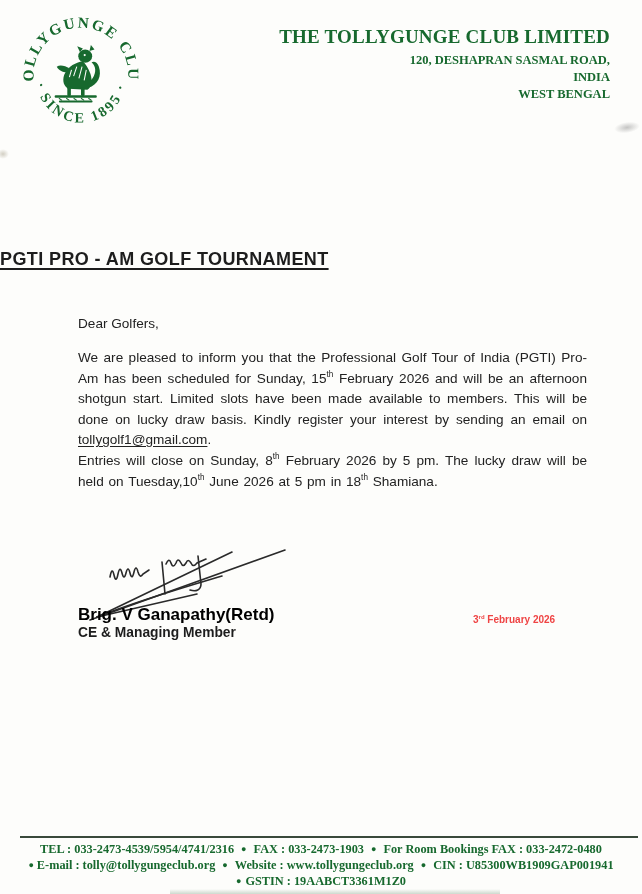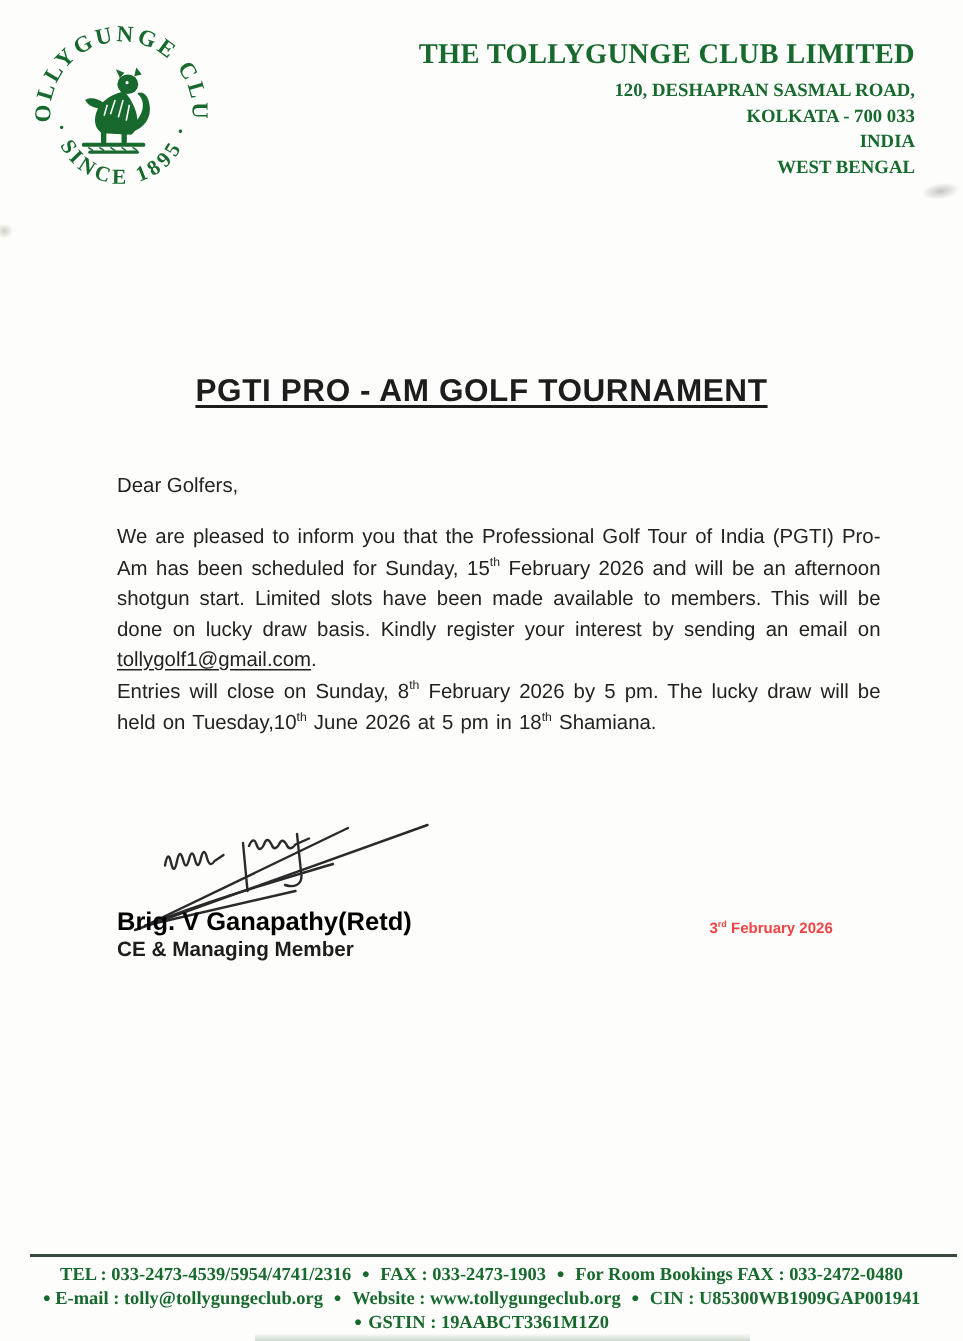--- a/index.html
+++ b/index.html
@@ -12,22 +12,22 @@
   
   .logo-wrap{position:absolute;left:22px;top:14px;width:118px;height:118px;}
   .header-block{
     position:absolute;right:32px;top:26px;text-align:right;
     color:#17692e;font-family:"Liberation Serif",serif;font-weight:700;
   }
   .club-name{font-size:19px;letter-spacing:.2px;margin:0 0 4px 0;}
   .addr-line{font-size:12.5px;line-height:17px;}
   
   .title{
-    position:absolute;left:0;right:0;top:249px;text-align:center;
-    font-size:21px;font-weight:700;letter-spacing:.4px;color:#1d1d1d;
+    position:absolute;left:0;right:0;top:249px;text-align:left;
+    font-size:18px;font-weight:700;letter-spacing:.4px;color:#1d1d1d;
   }
   .title span{text-decoration:underline;text-underline-offset:3px;text-decoration-thickness:1.5px;}
   .salutation{position:absolute;left:78px;top:316px;font-size:13.6px;color:#222;}
   .para{
     position:absolute;left:78px;width:509px;text-align:justify;
     font-size:13.6px;line-height:20.5px;color:#222;word-spacing:1px;
   }
   .para-1{top:348px;}
   .para-2{top:451px;}
   sup{font-size:60%;vertical-align:super;line-height:0;}
@@ -101,21 +101,20 @@
           <path d="M47 53 l-2 7 M52 50 l-3 9 M57 50 l-3 11 M61 53 l-2 10"></path>
           <circle cx="59.5" cy="39" r="1" fill="#fdfdfb" stroke="none"></circle>
         </g>
       </g>
     </svg>
   </div>
 
   <div class="header-block">
     <div class="club-name">THE TOLLYGUNGE CLUB LIMITED</div>
     <div class="addr-line">120, DESHAPRAN SASMAL ROAD,</div>
-    <div class="addr-line">KOLKATA - 700 033</div>
     <div class="addr-line">INDIA</div>
     <div class="addr-line">WEST BENGAL</div>
   </div>
 
   <div class="title"><span>PGTI PRO - AM GOLF TOURNAMENT</span></div>
 
   <div class="salutation">Dear Golfers,</div>
   <div class="para para-1"><span>We are pleased to inform you that the Professional Golf Tour of India (PGTI) Pro-Am has been scheduled for Sunday, 15</span><sup>th</sup><span> February 2026 and will be an afternoon shotgun start. Limited slots have been made available to members. This will be done on lucky draw basis. Kindly register your interest by sending an email on </span><span class="u">tollygolf1@gmail.com</span><span>.</span></div>
   <div class="para para-2"><span>Entries will close on Sunday, 8</span><sup>th</sup><span> February 2026 by 5 pm. The lucky draw will be held on Tuesday,10</span><sup>th</sup><span> June 2026 at 5 pm in 18</span><sup>th</sup><span> Shamiana.</span></div>
 

